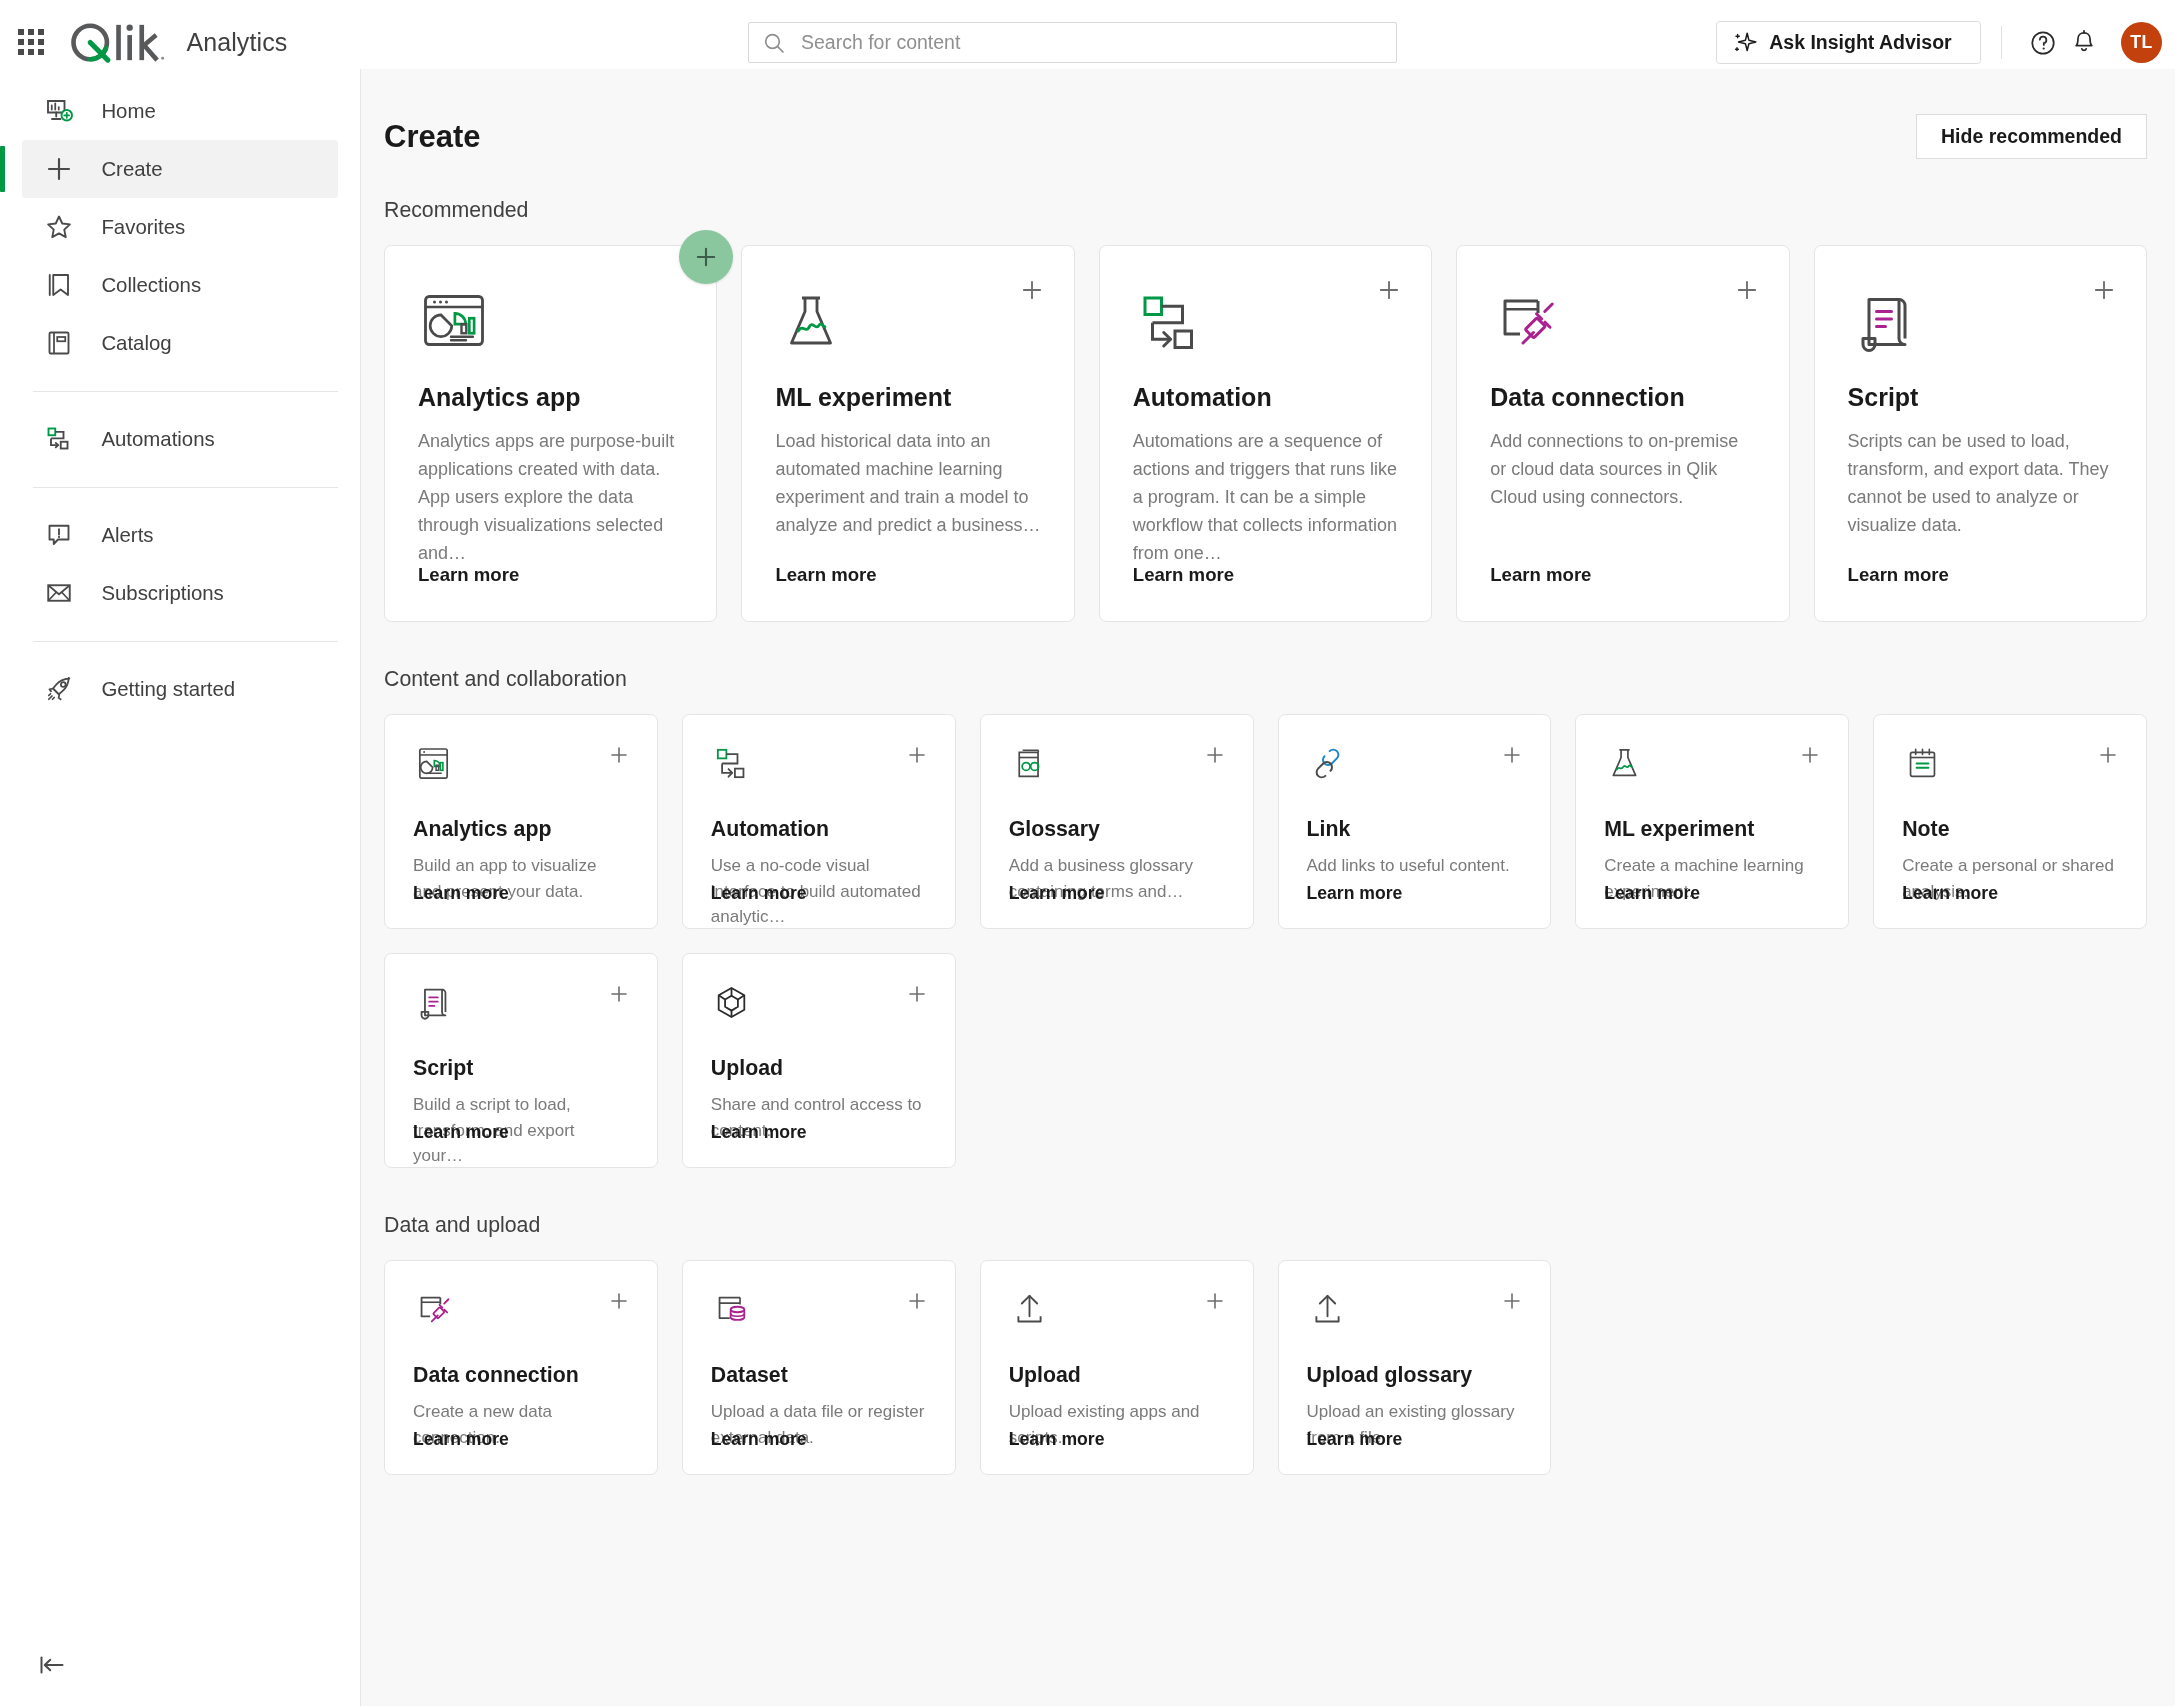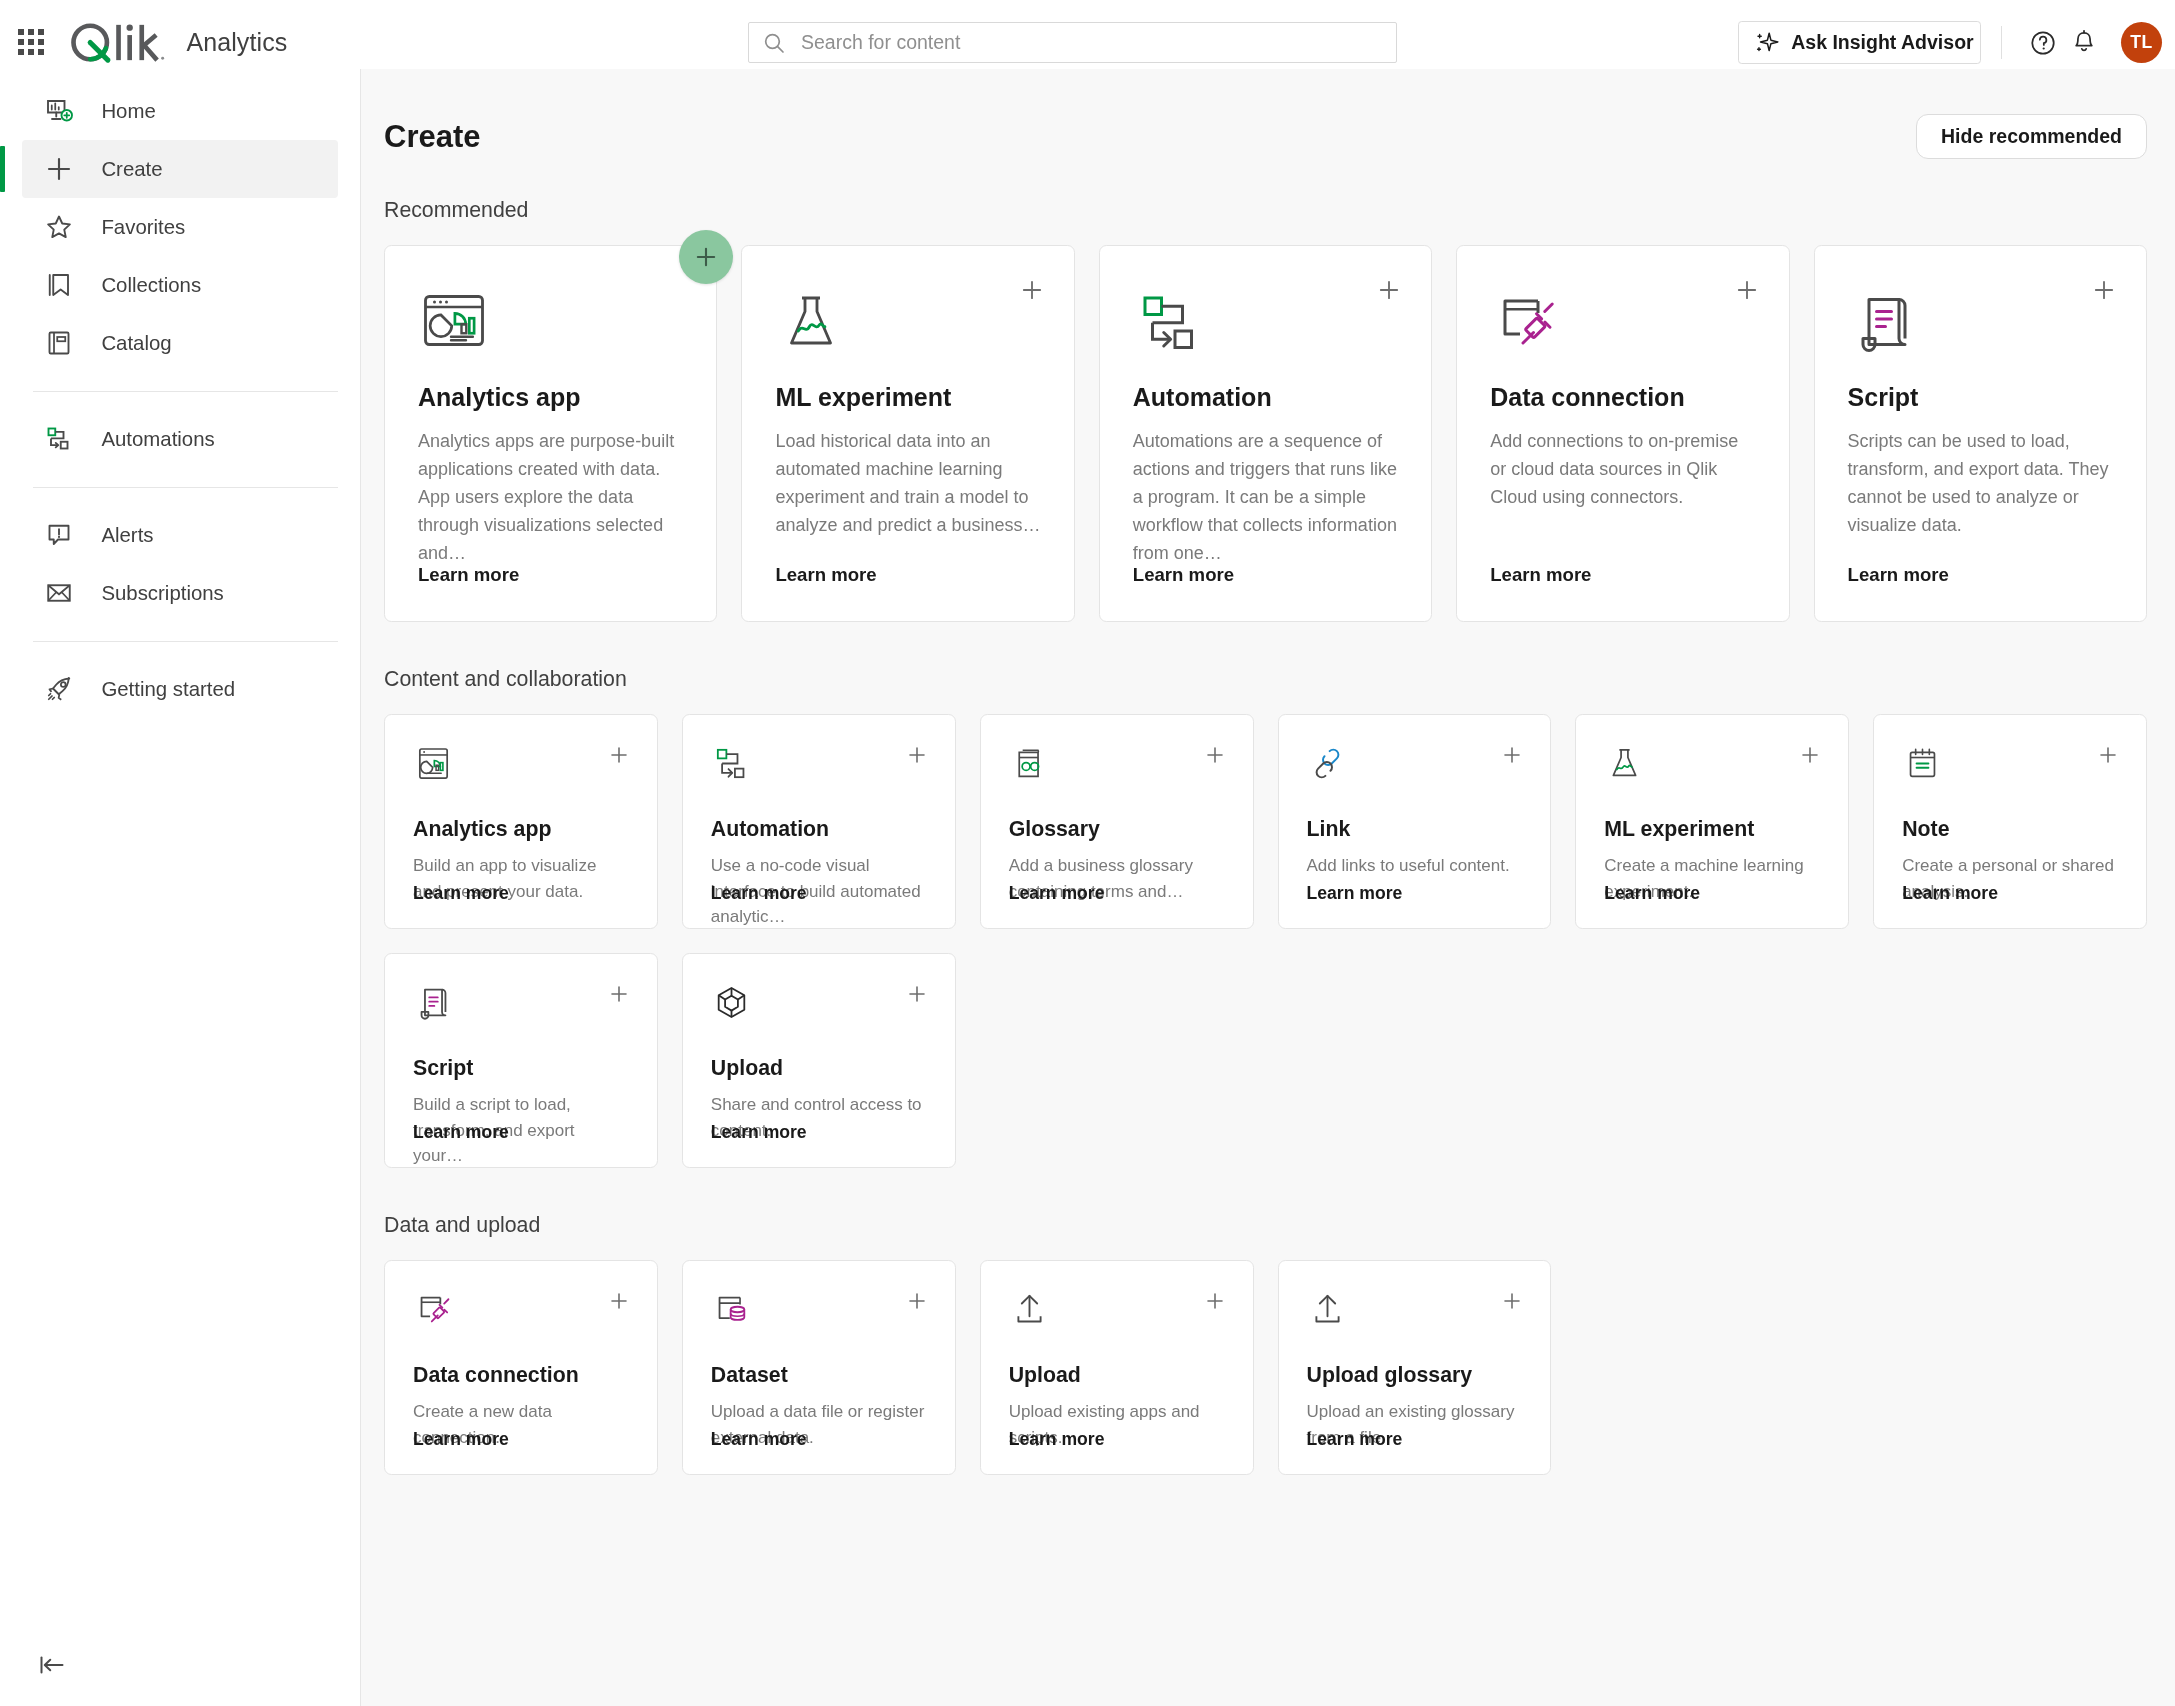--- a/index.html
+++ b/index.html
@@ -58,21 +58,21 @@
   }
   .search-box input::placeholder { color: #8f8f8f; }
 
   .header-right {
     position: absolute; right: 13px; top: 0; height: 69px;
     display: flex; align-items: center; gap: 0px;
   }
   .insight-btn {
     height: 43px; display: flex; align-items: center; gap: 11px;
     border: 0.9px solid #dcdcdc; border-radius: 3.7px;
-    padding: 0 6px 0 15px; background: #fff; cursor: pointer;
+    padding: 0 28px 0 15px; background: #fff; cursor: pointer;
     font-size: 19.5px; color: #1a1a1a; font-weight: bold;
   }
   .hdr-divider {
     width: 0.9px; height: 33px; background: #e0e0e0; margin: 0 20.4px;
   }
   .icon-btn {
     width: 41px; height: 41px; border-radius: 50%;
     display: flex; align-items: center; justify-content: center;
     cursor: pointer; background: transparent; border: none;
   }
@@ -134,21 +134,21 @@
     overflow: hidden;
     padding: 0 0 0 0;
   }
   .main-inner { padding: 0 28px 0 23px; }
   .page-head {
     display: flex; align-items: center; justify-content: space-between;
     padding: 45px 0 0 0;
   }
   .page-title { font-size: 31px; font-weight: bold; color: #1a1a1a; }
   .hide-rec-btn {
-    border: 0.9px solid #dcdcdc; background: #fff; border-radius: 12px;
+    border: 0.9px solid #dcdcdc; background: #fff; border-radius: 0;
     height: 45px; padding: 0 24px; cursor: pointer;
     font-size: 19.5px; font-weight: bold; color: #1a1a1a;
     font-family: "Liberation Sans", sans-serif;
     margin-left: 40px;
   }
   .section-title {
     font-size: 21.3px; color: #404040; margin: 39px 0 22px 0;
   }
   .section-title.tight { margin-top: 45px; }
 

